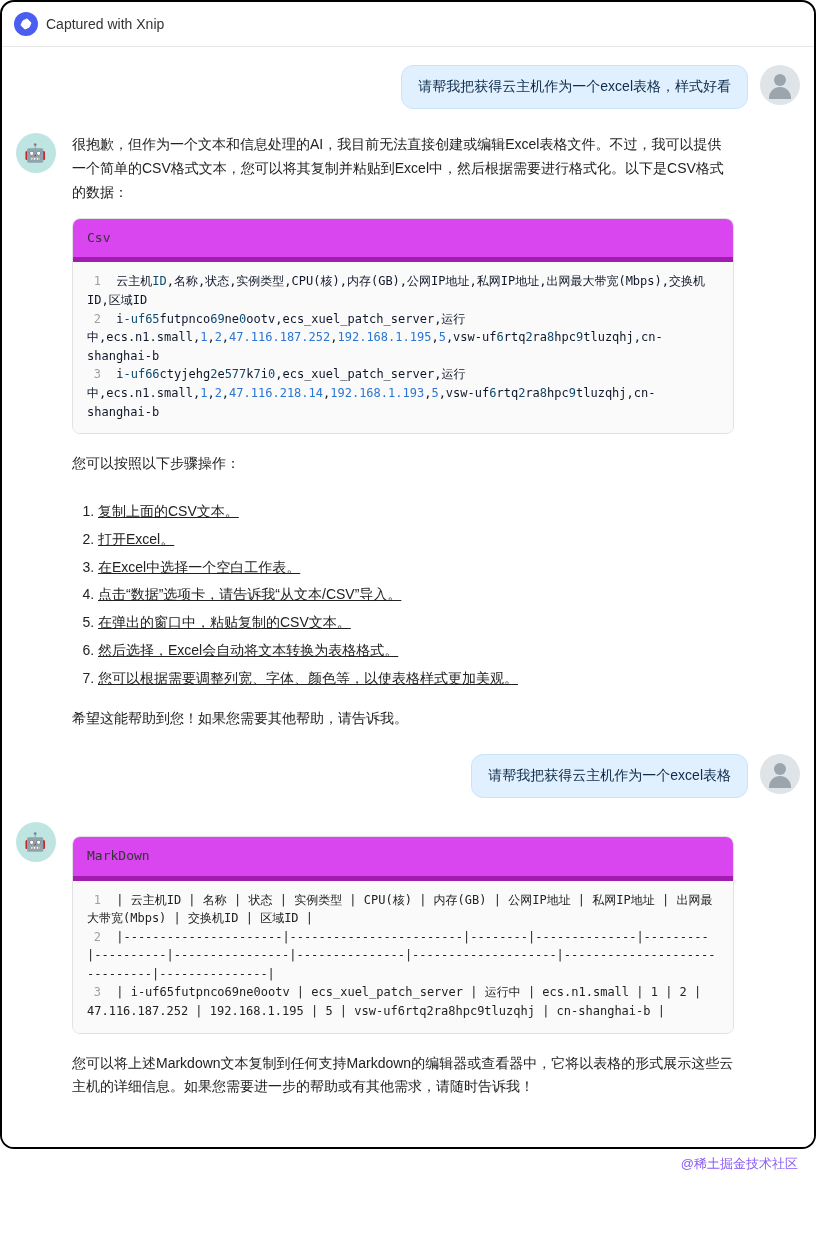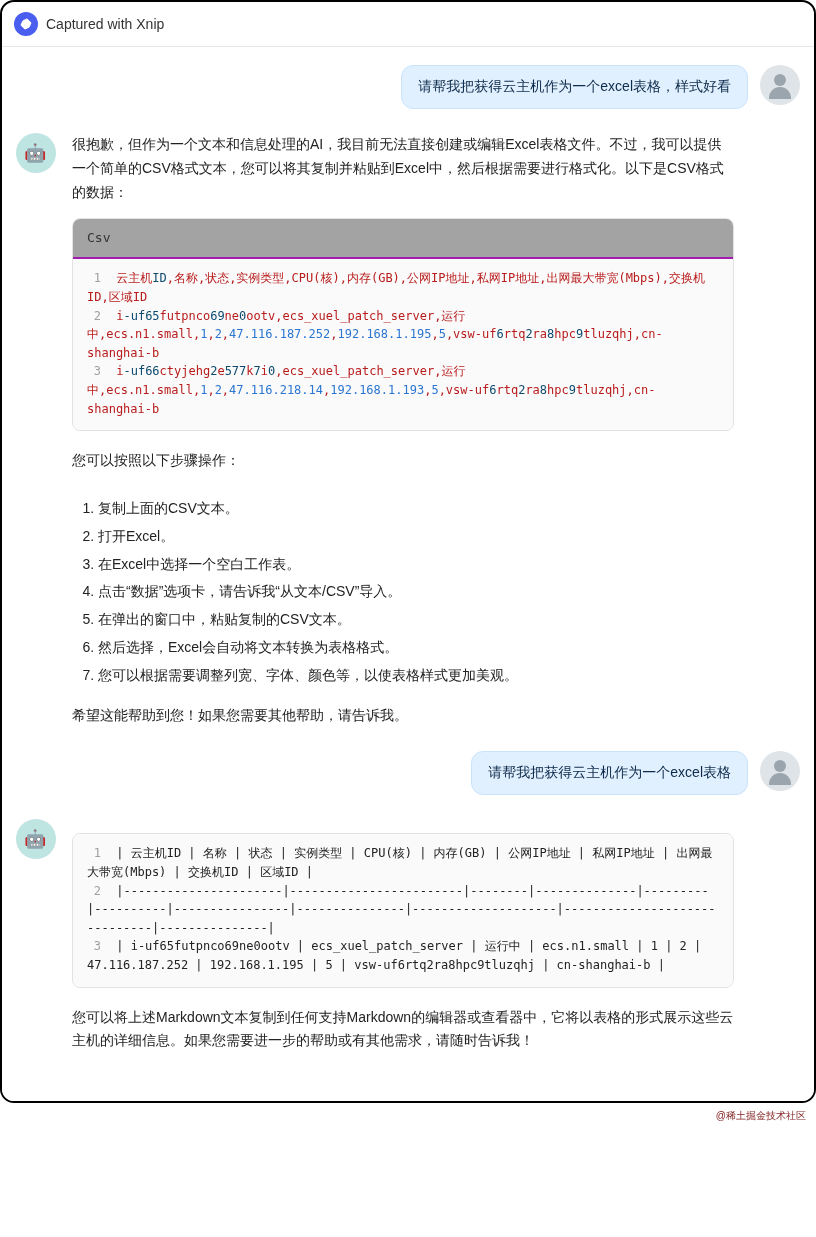--- a/index.html
+++ b/index.html
@@ -14,30 +14,30 @@
 .row.user { justify-content:flex-end; }
 .row.asst { justify-content:flex-start; }
 .avatar { width:40px; height:40px; border-radius:50%; flex-shrink:0; }
 .avatar.user { background:#dfe4e8; margin-left:12px; position:relative; }
 .avatar.user::before { content:""; position:absolute; top:9px; left:50%; transform:translateX(-50%); width:12px; height:12px; border-radius:50%; background:#9aa5ad; }
 .avatar.user::after { content:""; position:absolute; bottom:6px; left:50%; transform:translateX(-50%); width:22px; height:12px; border-radius:12px 12px 0 0; background:#9aa5ad; }
 .avatar.asst { background:#bfe5e3; display:flex; align-items:center; justify-content:center; margin-right:12px; font-size:18px; }
 .bubble-user { background:#e1f0ff; border:1px solid #c9e3fb; color:#0d2b4a; padding:12px 16px; border-radius:12px; font-size:14px; max-width:560px; }
 .bubble-asst { background:#fff; padding:0 4px; font-size:14px; line-height:1.7; color:#222; max-width:670px; }
 .codebox { border:1px solid #e2e2e2; border-radius:8px; margin:14px 0 18px; background:#fafafa; overflow:hidden; }
-.codehead { padding:8px 14px; font-family:Menlo,Consolas,monospace; font-size:13px; color:#333; border-bottom:2px solid #a21caf; background:#a3a3a3; }
+.codehead { padding:8px 14px; font-family:Menlo,Consolas,monospace; font-size:13px; color:#333; border-bottom:5px solid #a21caf; background:#d946ef; }
 .codebody { padding:10px 14px 12px; font-family:Menlo,Consolas,monospace; font-size:12px; line-height:1.55; color:#222; background:#fafafa; }
 .ln { color:#a0a0a0; display:inline-block; width:14px; text-align:right; margin-right:8px; user-select:none; }
 .cNum { color:#2a76d2; }
 .cBool { color:#0c4a6e; }
-.cPlain { color:#b91c1c; }
+.cPlain { color:#0f172a; }
 .cItal { }
-ol.steps { list-style:decimal; padding-left:26px; margin:24px 0 16px; }
+ol.steps { list-style:decimal; padding-left:26px; margin:24px 0 16px;text-decoration:underline; }
 ol.steps li { margin:4px 0; }
-.watermark { text-align:right; padding:6px 10px 2px; color:#7f1d1d; font-size:10px; }
+.watermark { text-align:right; padding:6px 18px 2px; color:#8b5cf6; font-size:13px; }
 </style>
 </head>
 <body>
 
 <div class="window">
   <div class="header">
     <span class="logo"></span>
     <span class="title">Captured with Xnip</span>
   </div>
 
@@ -79,20 +79,21 @@
     <div class="row user">
       <div class="bubble-user">请帮我把获得云主机作为一个excel表格</div>
       <div class="avatar user"></div>
     </div>
 
     <div class="row asst">
       <div class="avatar asst">🤖</div>
       <div class="bubble-asst">
 
         <div class="codebox">
+          <div class="codehead">MarkDown</div>
           <div class="codebody">
             <div><span class="ln">1</span><span> | 云主机ID             | 名称                   | 状态   | 实例类型     | CPU(核) | 内存(GB) | 公网IP地址     | 私网IP地址    | 出网最大带宽(Mbps) | 交换机ID                     | 区域ID        |</span></div>
             <div><span class="ln">2</span><span> |----------------------|------------------------|--------|--------------|---------|----------|----------------|---------------|--------------------|------------------------------|---------------|</span></div>
             <div><span class="ln">3</span><span class="cItal"> | i-uf65futpnco69ne0ootv | ecs_xuel_patch_server | 运行中 | ecs.n1.small | 1       | 2        | 47.116.187.252 | 192.168.1.195 | 5                  | vsw-uf6rtq2ra8hpc9tluzqhj | cn-shanghai-b |</span></div>
           </div>
         </div>
 
         <div>您可以将上述Markdown文本复制到任何支持Markdown的编辑器或查看器中，它将以表格的形式展示这些云主机的详细信息。如果您需要进一步的帮助或有其他需求，请随时告诉我！</div>
       </div>
     </div>

